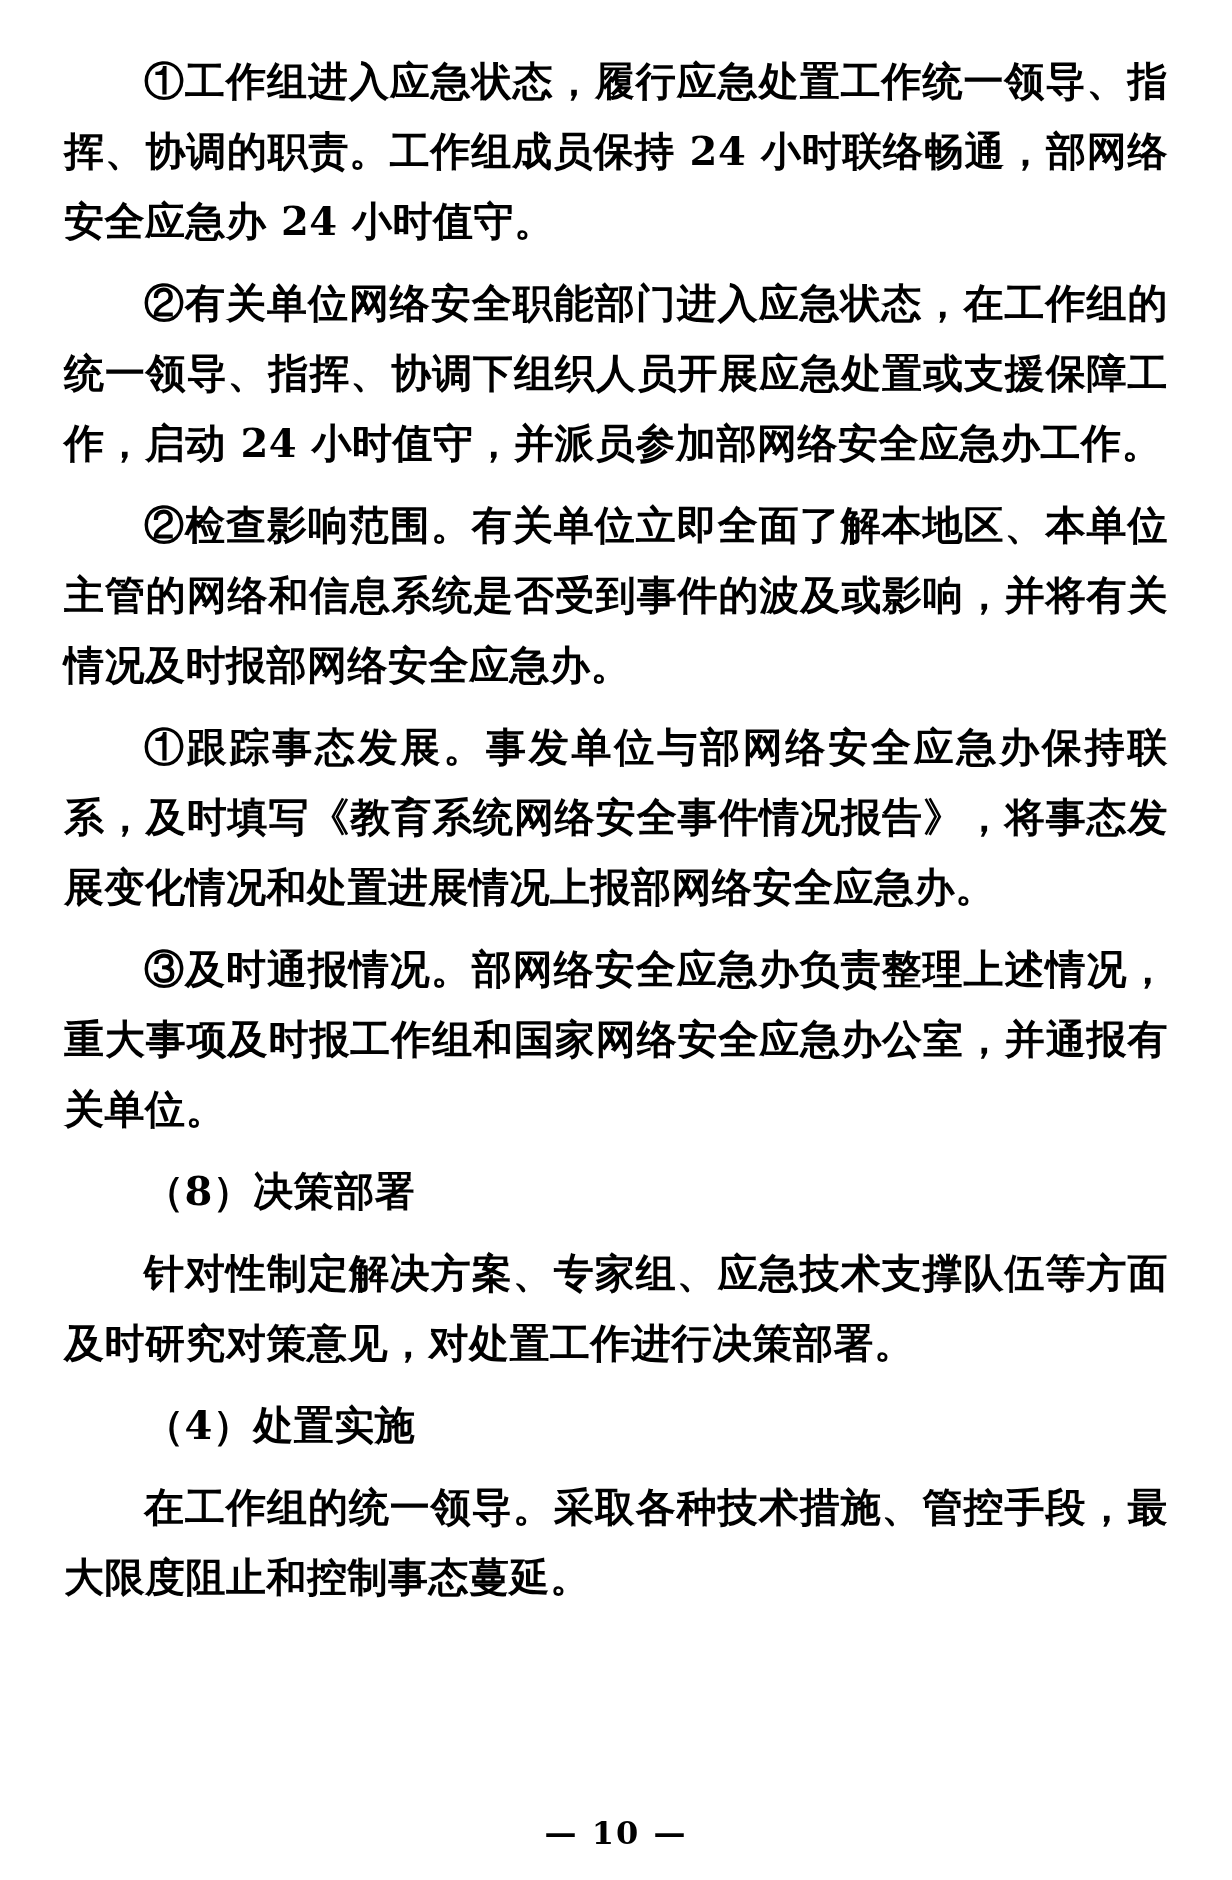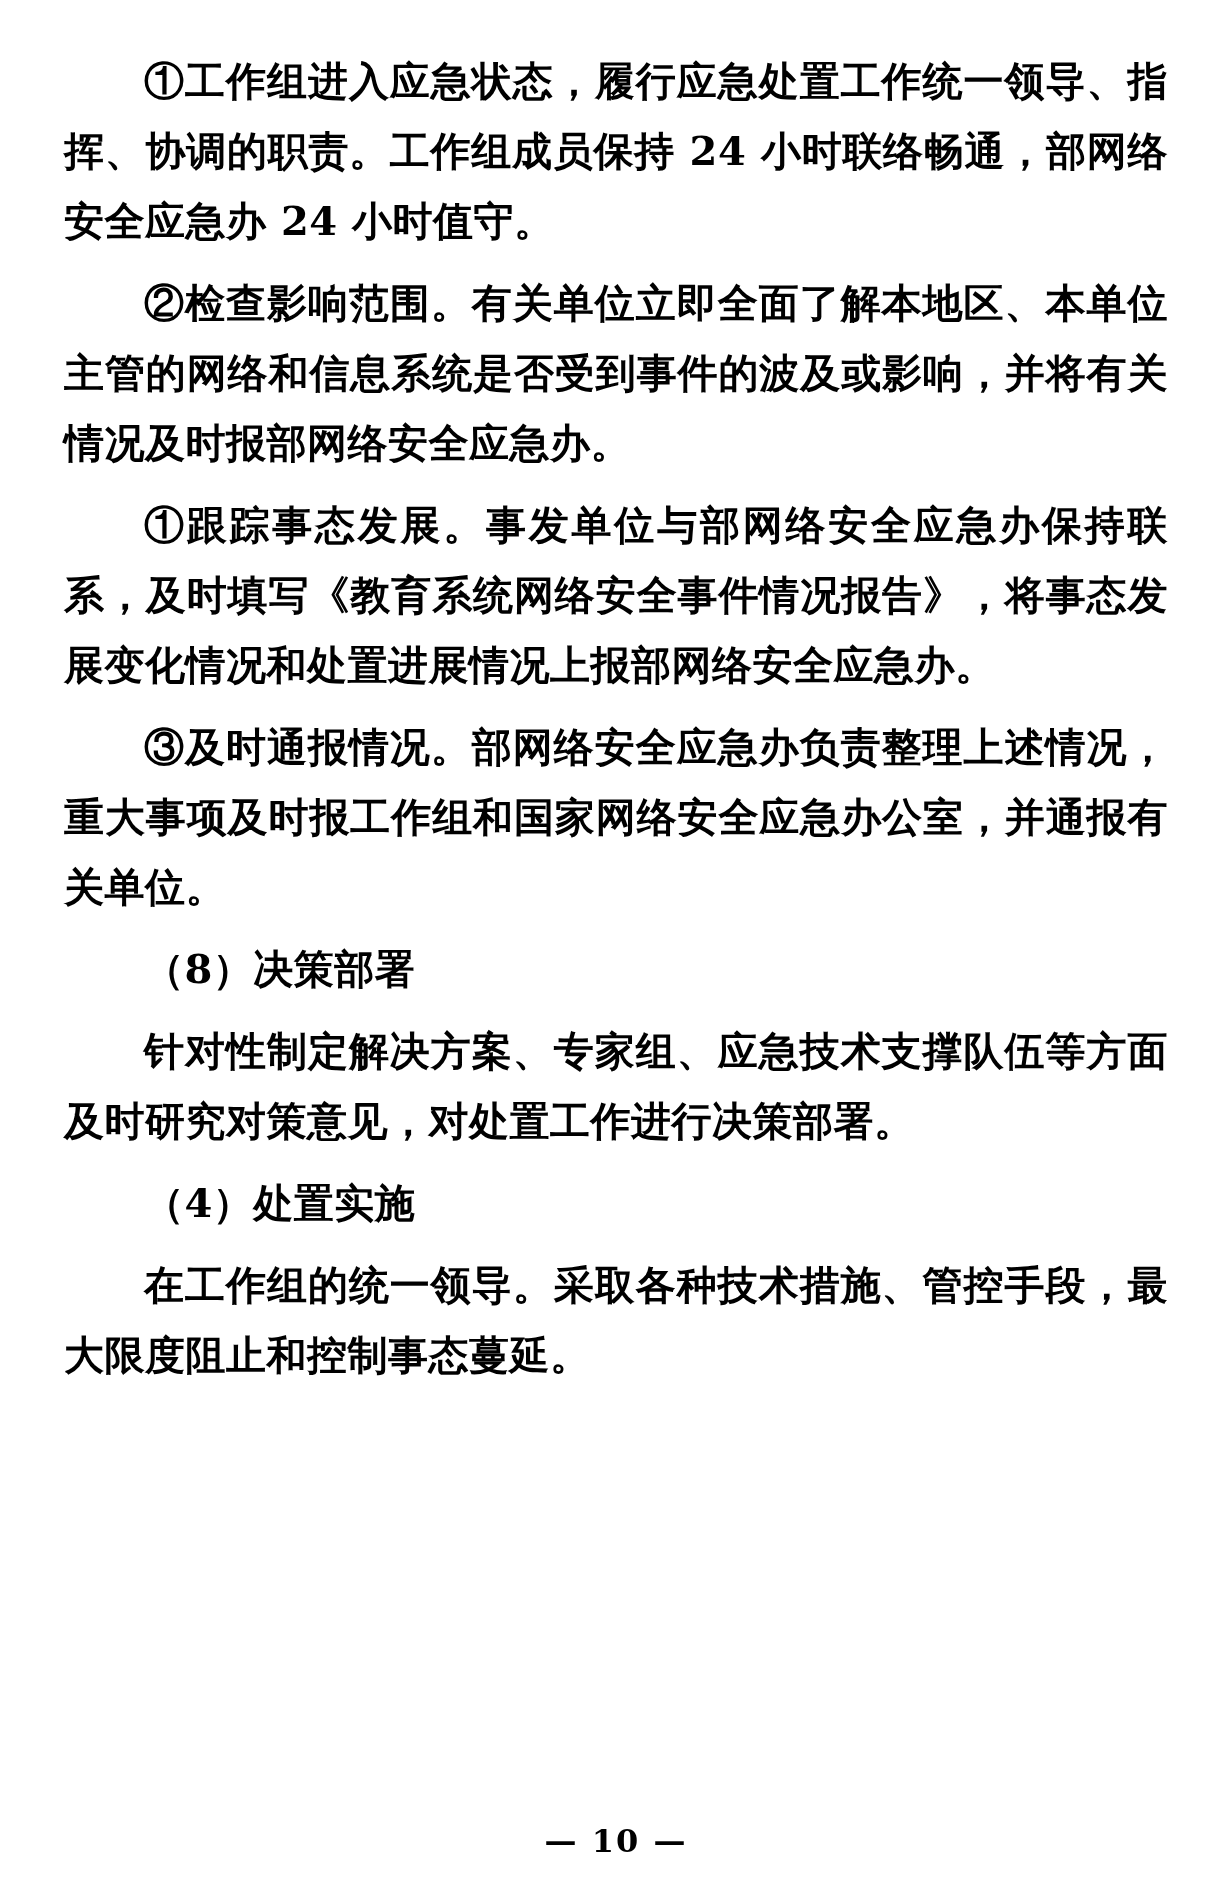--- a/index.html
+++ b/index.html
@@ -37,34 +37,35 @@
     font-weight: 600;
     font-family: "DejaVu Serif", "Liberation Serif", serif;
   }
   p.indent {
     text-indent: 80px;
   }
   .footer {
     position: absolute;
     left: 0;
     right: 0;
-    bottom: 20px;
+    bottom: 28px;
     text-align: center;
     font-size: 32px;
     font-weight: 700;
     letter-spacing: 2px;
     font-family: "DejaVu Serif", "Liberation Serif", serif;
   }
 </style>
 </head>
 <body>
 
 <div class="page">
   <div class="body-text">
     <p class="para indent">①工作组进入应急状态，履行应急处置工作统一领导、指挥、协调的职责。工作组成员保持 24 小时联络畅通，部网络安全应急办 24 小时值守。</p>
+    <p class="para indent">②有关单位网络安全职能部门进入应急状态，在工作组的统一领导、指挥、协调下组织人员开展应急处置或支援保障工作，启动 24 小时值守，并派员参加部网络安全应急办工作。</p>
     <p class="para indent">②检查影响范围。有关单位立即全面了解本地区、本单位主管的网络和信息系统是否受到事件的波及或影响，并将有关情况及时报部网络安全应急办。</p>
     <p class="para indent">①跟踪事态发展。事发单位与部网络安全应急办保持联系，及时填写《教育系统网络安全事件情况报告》，将事态发展变化情况和处置进展情况上报部网络安全应急办。</p>
     <p class="para indent">③及时通报情况。部网络安全应急办负责整理上述情况，重大事项及时报工作组和国家网络安全应急办公室，并通报有关单位。</p>
     <p class="para indent">（8）决策部署</p>
     <p class="para indent">针对性制定解决方案、专家组、应急技术支撑队伍等方面及时研究对策意见，对处置工作进行决策部署。</p>
     <p class="para indent">（4）处置实施</p>
     <p class="para indent">在工作组的统一领导。采取各种技术措施、管控手段，最大限度阻止和控制事态蔓延。</p>
   </div>
   <div class="footer">— 10 —</div>
 </div>

